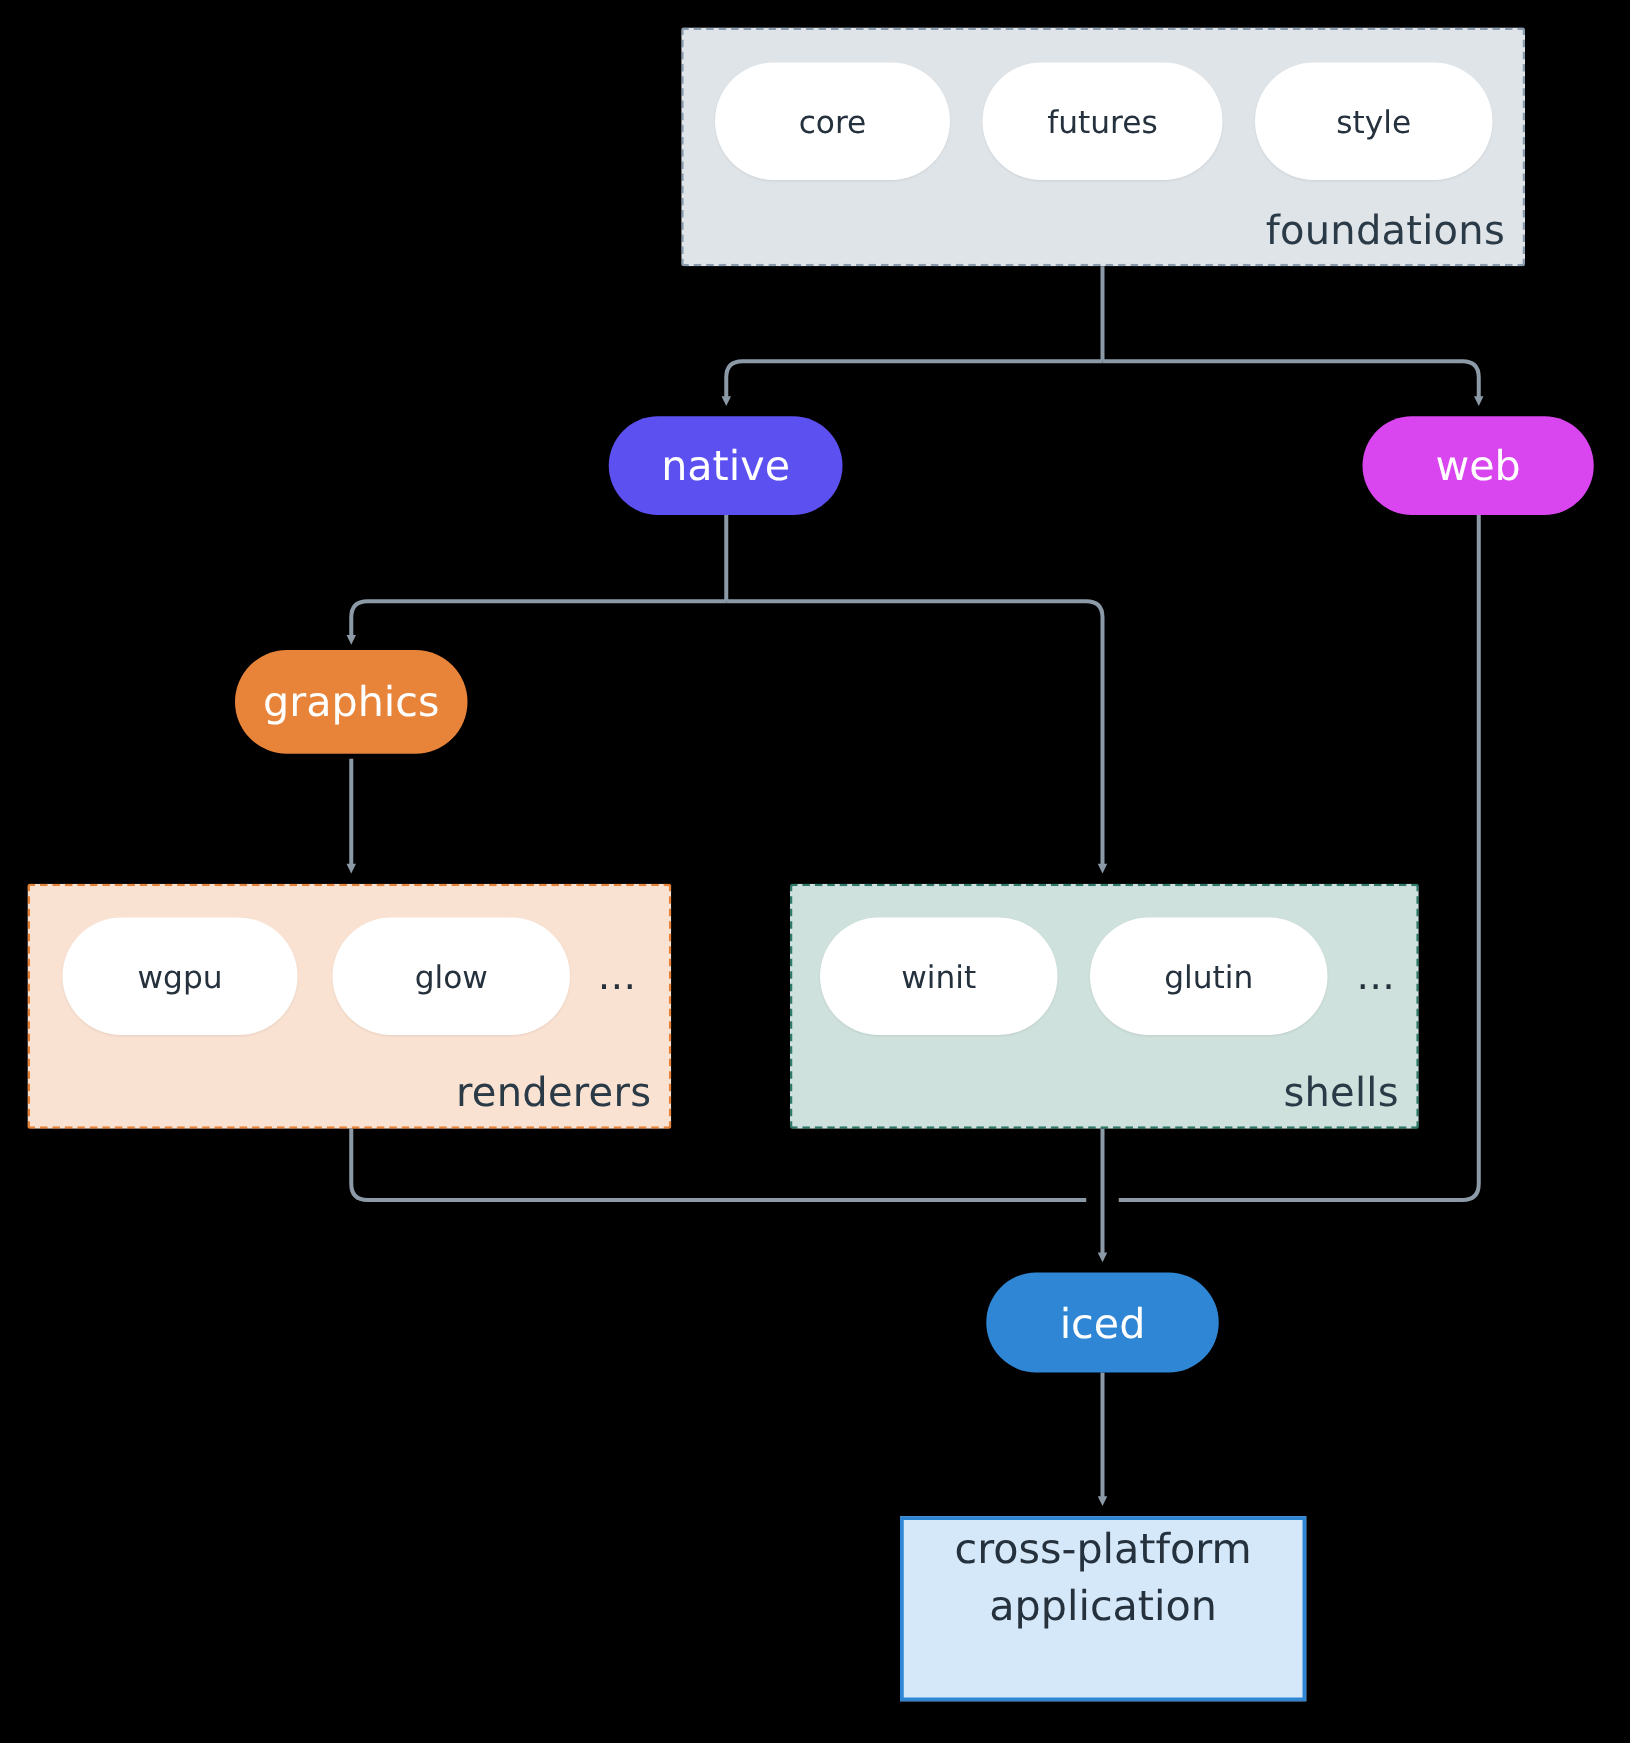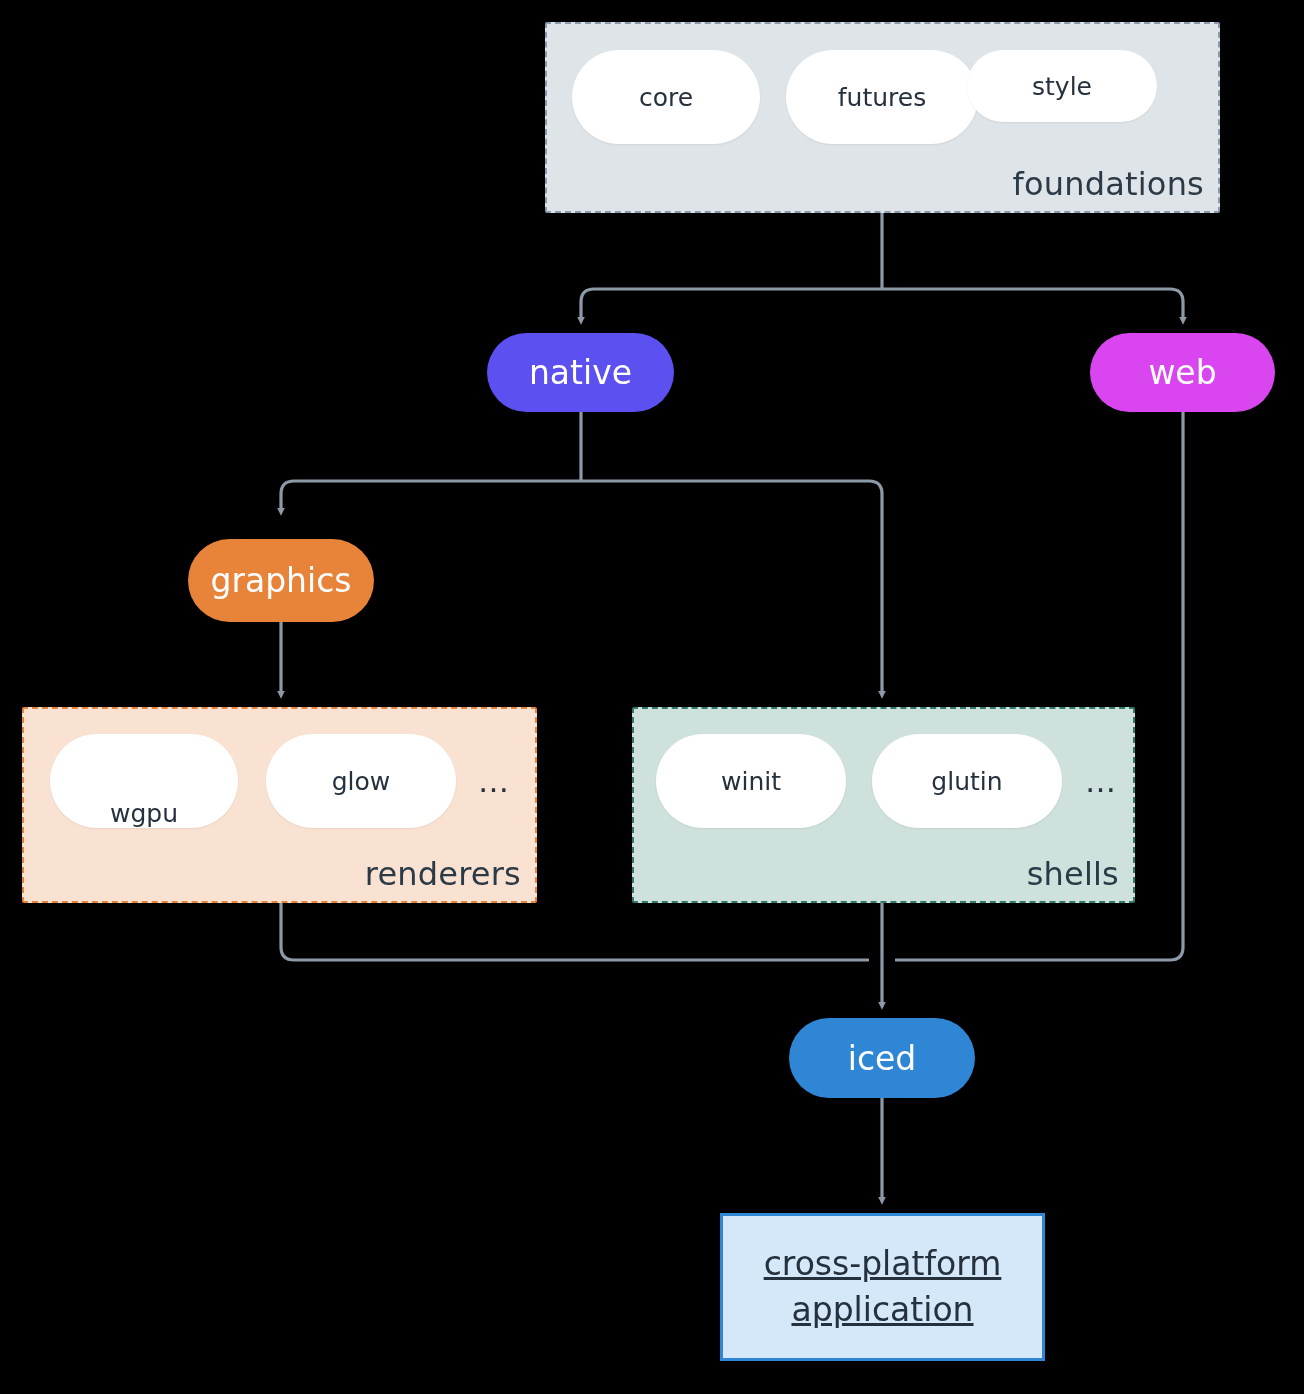--- a/index.html
+++ b/index.html
@@ -56,27 +56,25 @@
     border-radius: 999px;
     color: #ffffff;
     font-size: 33px;
     box-sizing: border-box;
   }
   .rect-node {
     position: absolute;
     display: flex;
     flex-direction: column;
     align-items: center;
-    justify-content: center;
     box-sizing: border-box;
     font-size: 33px;
     line-height: 1.38;
     color: #25313d;
     text-align: center;
-    text-decoration: underline;
   }
 </style>
 </head>
 <body>
 
 <div id="canvas">
 
   <svg id="edges" viewBox="0 0 1304 1394">
     <defs>
       <marker id="arrowhead" markerWidth="10" markerHeight="10" refX="5.2" refY="5" orient="auto" markerUnits="userSpaceOnUse">
@@ -106,40 +104,40 @@
 
   <div class="group-box" style="left:545px; top:22px; width:675px; height:191px; background:#dfe4e8; border:2px dashed #8a9bae;">
     <div class="group-label">foundations</div>
   </div>
   <div class="chip" style="position:absolute; left:572px; top:50px; width:188px; height:94px;">
     <span>core</span>
   </div>
   <div class="chip" style="position:absolute; left:786px; top:50px; width:192px; height:94px;">
     <span>futures</span>
   </div>
-  <div class="chip" style="position:absolute; left:967px; top:50px; width:190px; height:72px;align-items:center;">
+  <div class="chip" style="position:absolute; left:1004px; top:50px; width:190px; height:94px;align-items:center;">
     <span>style</span>
   </div>
 
   <div class="node" style="left:487px; top:333px; width:187px; height:79px; background:#5d50f0;">
     <span>native</span>
   </div>
 
   <div class="node" style="left:1090px; top:333px; width:185px; height:79px; background:#d946ef;">
     <span>web</span>
   </div>
 
-  <div class="node" style="left:188px; top:539px; width:186px; height:83px; background:#e8833a;">
+  <div class="node" style="left:188px; top:520px; width:186px; height:83px; background:#e8833a;">
     <span>graphics</span>
   </div>
 
   <div class="group-box" style="left:22px; top:707px; width:515px; height:196px; background:#fae2d2; border:2px dashed #e8833a;">
     <div class="group-label">renderers</div>
   </div>
-  <div class="chip" style="position:absolute; left:50px; top:734px; width:188px; height:94px;align-items:flex-end;">
+  <div class="chip" style="position:absolute; left:50px; top:734px; width:188px; height:94px;">
     <span>wgpu</span>
   </div>
   <div class="chip" style="position:absolute; left:266px; top:734px; width:190px; height:94px;">
     <span>glow</span>
   </div>
   <div style="position:absolute; left:478px; top:766px; font-size:31px; color:#25313d; letter-spacing:2px; line-height:1;">…</div>
 
   <div class="group-box" style="left:632px; top:707px; width:503px; height:196px; background:#cfe1dc; border:2px dashed #2f7a6a;">
     <div class="group-label">shells</div>
   </div>

